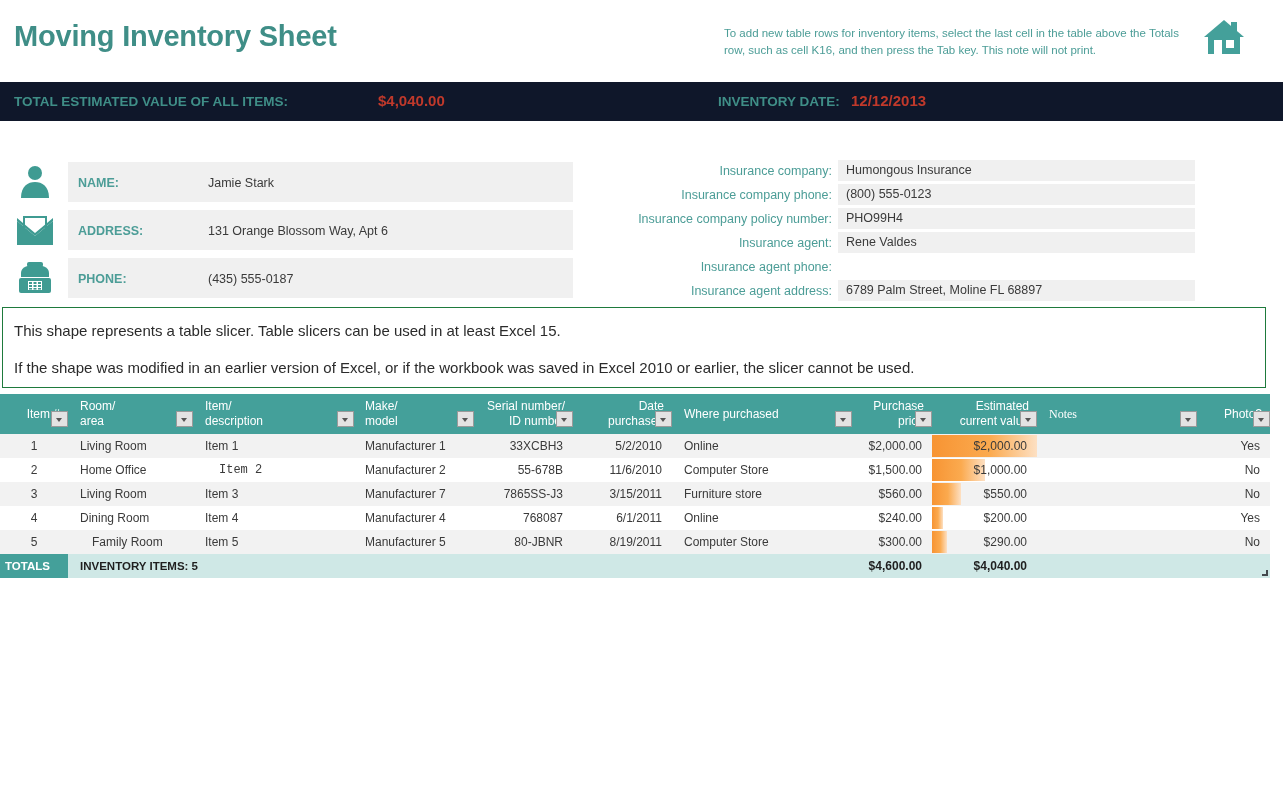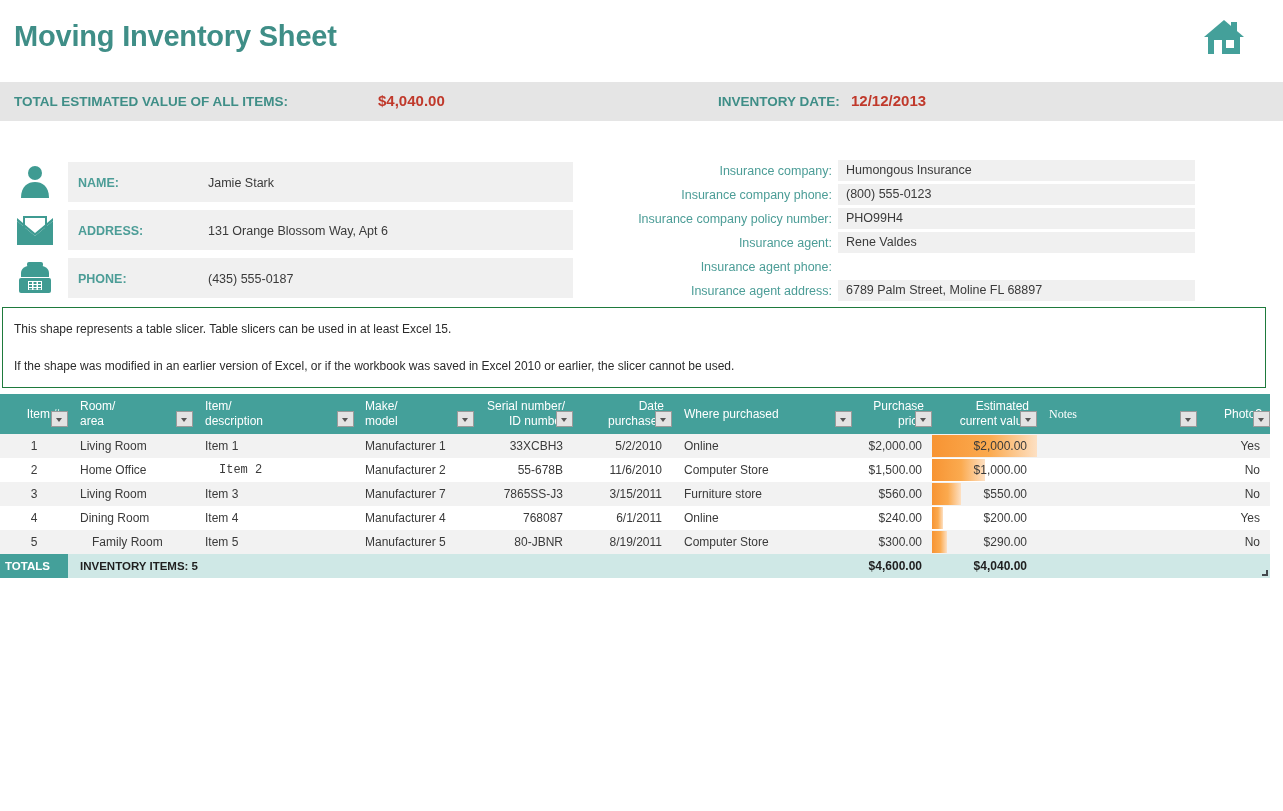--- a/index.html
+++ b/index.html
@@ -44,21 +44,21 @@
     position: absolute;
     left: 1203px; top: 17px;
     width: 42px; height: 40px;
   }
 
   
   .totals-band {
     position: absolute;
     left: 0; top: 82px;
     width: 1283px; height: 39px;
-    background: #e5e5e5;
+    background: #0f172a;
   }
   .band-label {
     position: absolute;
     font-size: 13.5px;
     font-weight: bold;
     color: #3f8e87;
     white-space: nowrap;
   }
   .band-value {
     position: absolute;
@@ -136,21 +136,21 @@
     position: absolute;
     left: 2px; top: 307px;
     width: 1264px; height: 81px;
     background: #ffffff;
     border: 1px solid #1e7a3c;
     box-sizing: border-box;
   }
   .slicer-line {
     position: absolute;
     left: 11px;
-    font-size: 12px;
+    font-size: 15px;
     color: #2b2b2b;
     white-space: nowrap;
   }
   .slicer-line.l0 { top: 14px; }
   .slicer-line.l1 { top: 51px; }
 
   
   .inv-table {
     position: absolute;
     left: 0; top: 394px;
@@ -282,20 +282,21 @@
     background: #44484d;
   }
   .resize-handle i.a { right: 0; bottom: 0; width: 6px; height: 2px; }
   .resize-handle i.b { right: 0; bottom: 0; width: 2px; height: 6px; }
 </style>
 </head>
 <body>
 
 <div class="titlebar">
   <div class="page-title">Moving Inventory Sheet</div>
+  <div class="header-note">To add new table rows for inventory items, select the last cell in the table above the Totals row, such as cell K16, and then press the Tab key. This note will not print.</div>
   <div class="house-icon">
     <svg width="42" height="40" viewBox="0 0 42 40" xmlns="http://www.w3.org/2000/svg">
       <rect x="28" y="5" width="6" height="11" fill="#44a09a"></rect>
       <polygon points="21,3 41,20 1,20" fill="#44a09a"></polygon>
       <rect x="5" y="19" width="32" height="18" fill="#44a09a"></rect>
       <rect x="11" y="23" width="8" height="14" fill="#ffffff"></rect>
       <rect x="23" y="23" width="8" height="8" fill="#ffffff"></rect>
     </svg>
   </div>
 </div>

